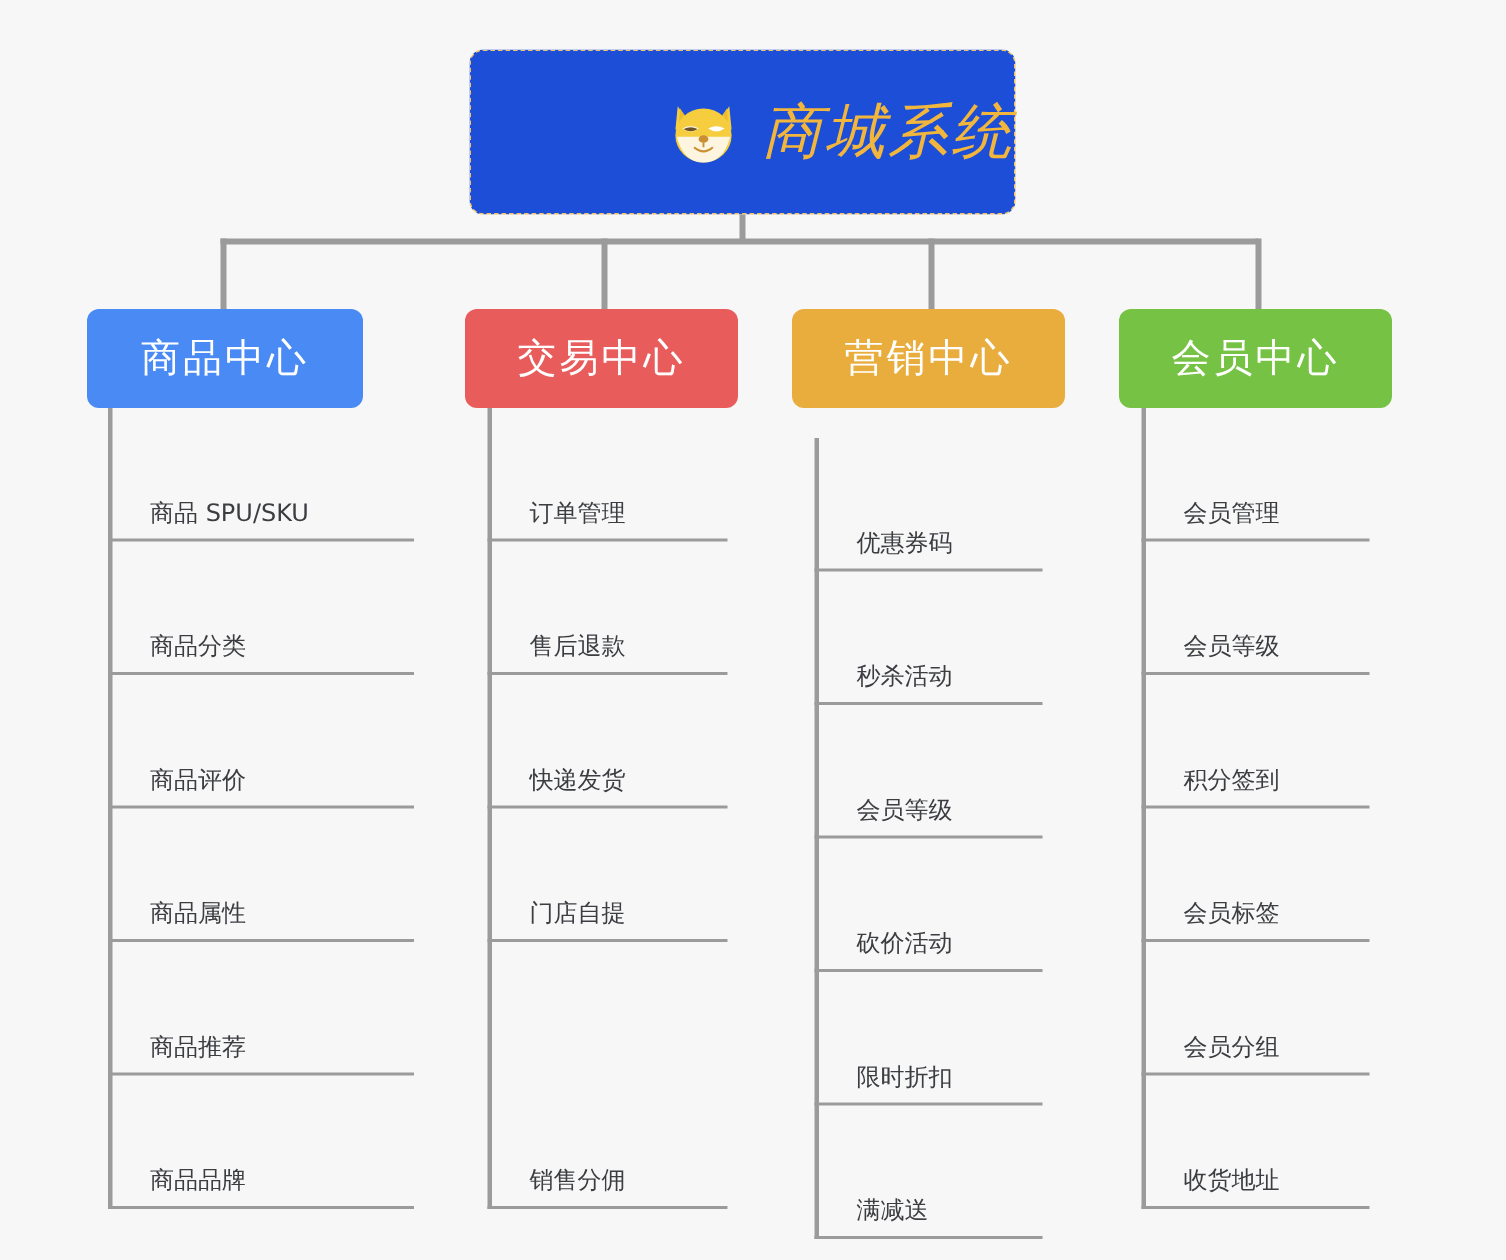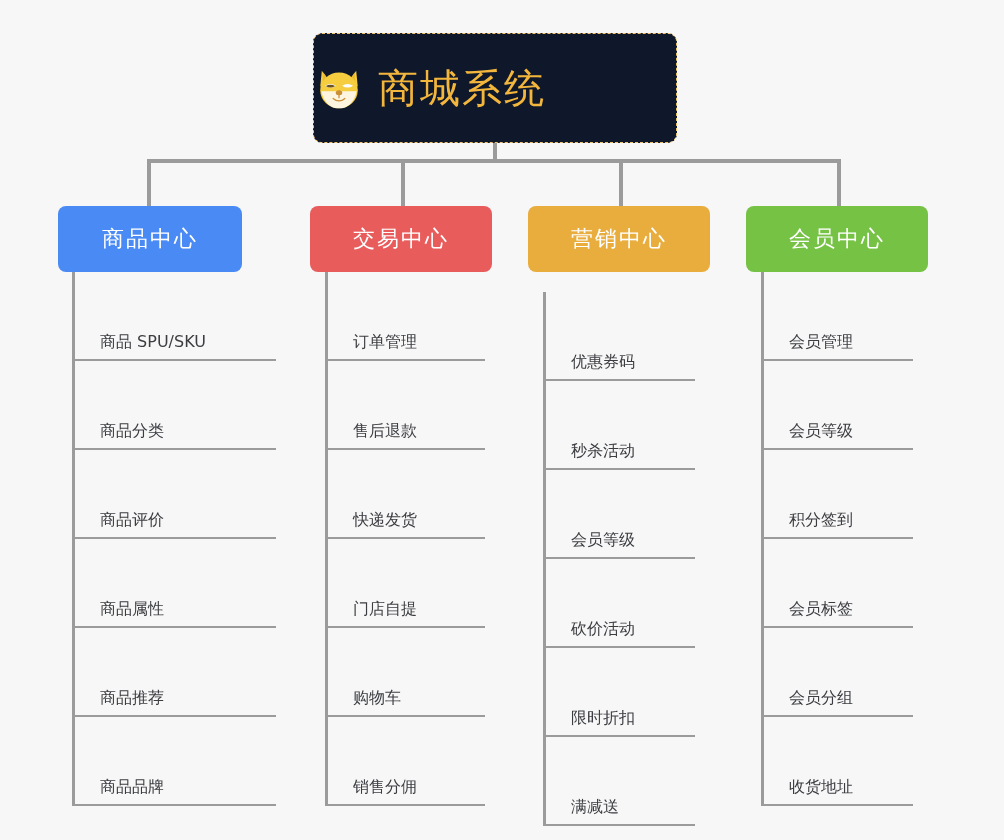--- a/index.html
+++ b/index.html
@@ -19,28 +19,29 @@
     height: 840px;
   }
 
   
   .root-node {
     position: absolute;
     left: 313px;
     top: 33px;
     width: 364px;
     height: 110px;
-    background: #0f172a;
+    background: #1d4ed8;
     border: 1px dashed #f0c36a;
     border-radius: 9px;
     box-sizing: border-box;
     display: flex;
     align-items: center;
-    justify-content: flex-start;
+    justify-content: flex-end;
     gap: 14px;
+    font-style: italic;
   }
   .root-icon {
     width: 50px;
     height: 50px;
     flex: 0 0 auto;
     display: block;
   }
   .root-title {
     font-size: 40px;
     color: #f2b63c;
@@ -78,21 +79,21 @@
     position: absolute;
     top: 206px;
     height: 66px;
     border-radius: 8px;
     box-sizing: border-box;
     display: flex;
     align-items: center;
     justify-content: center;
   }
   .cat-label {
-    font-size: 22px;
+    font-size: 26px;
     color: #ffffff;
     letter-spacing: 2px;
     line-height: 1;
     white-space: nowrap;
     font-family: Liberation Serif, serif;
   }
 
   
   .leaf-col {
     position: absolute;
@@ -186,23 +187,20 @@
         </div>
         <div class="leaf-item" style="top: 89px; width: 160px; border-bottom-color: rgb(155, 155, 155);">
           <span class="leaf-label">售后退款</span>
         </div>
         <div class="leaf-item" style="top: 178px; width: 160px; border-bottom-color: rgb(155, 155, 155);">
           <span class="leaf-label">快递发货</span>
         </div>
         <div class="leaf-item" style="top: 267px; width: 160px; border-bottom-color: rgb(155, 155, 155);">
           <span class="leaf-label">门店自提</span>
         </div>
-        <div class="leaf-item" style="top: 356px; width: 160px; border-bottom-color: rgb(155, 155, 155);">
-          <span class="leaf-label">购物车</span>
-        </div>
         <div class="leaf-item" style="top: 445px; width: 160px; border-bottom-color: rgb(155, 155, 155);">
           <span class="leaf-label">销售分佣</span>
         </div>
       </div>
       <div class="conn conn-drop" style="left: 619px; background: rgb(155, 155, 155);"></div>
       <div class="cat-box" style="left: 528px; width: 182px; background: rgb(233, 173, 62);">
         <div class="cat-label">营销中心</div>
       </div>
       <div class="leaf-col" style="left: 543px; width: 152px; height: 534px; margin-top: 20px;">
         <div class="leaf-trunk" style="height: 534px; background: rgb(155, 155, 155);"></div>

